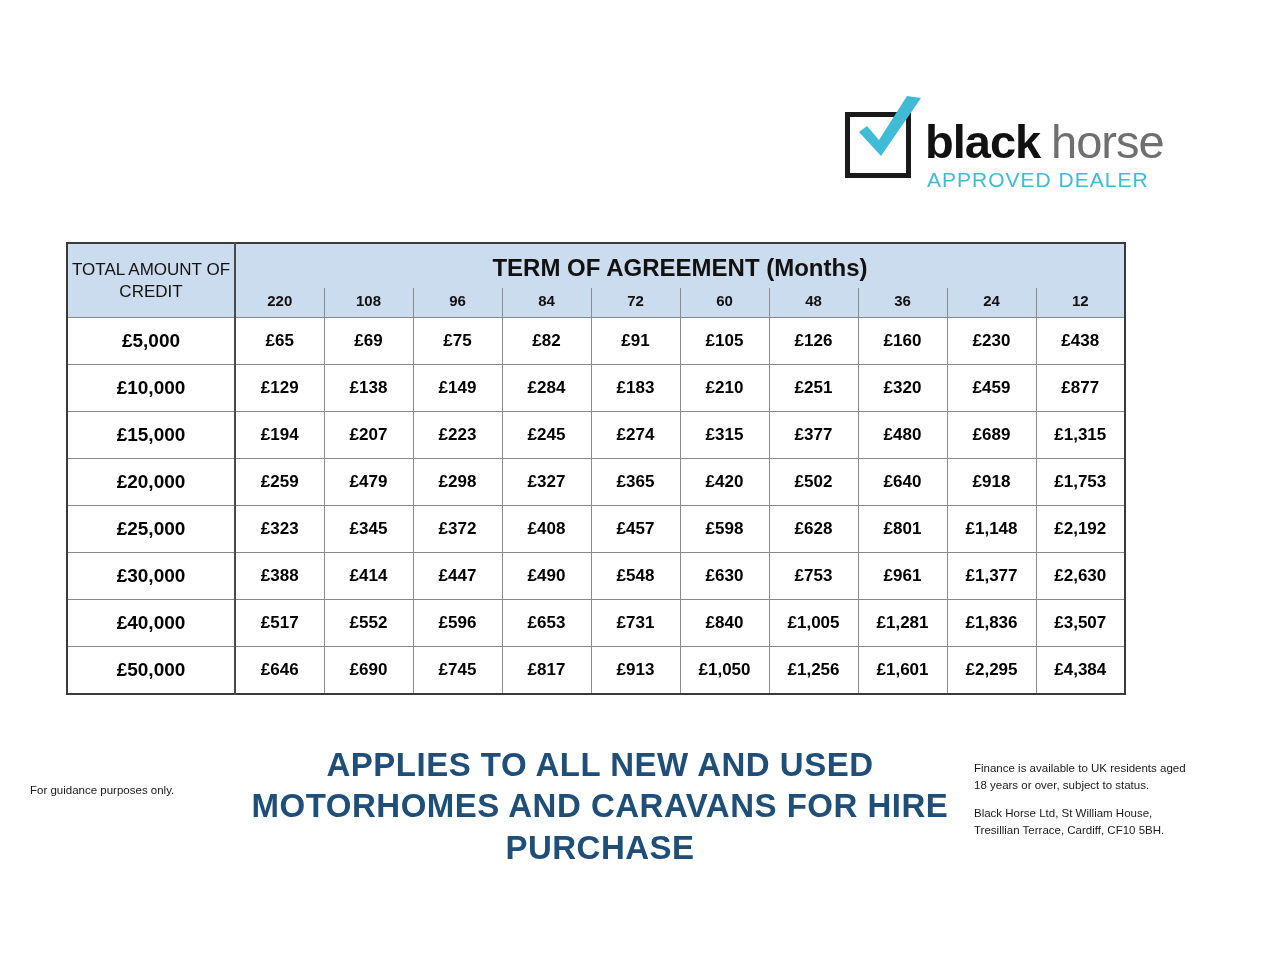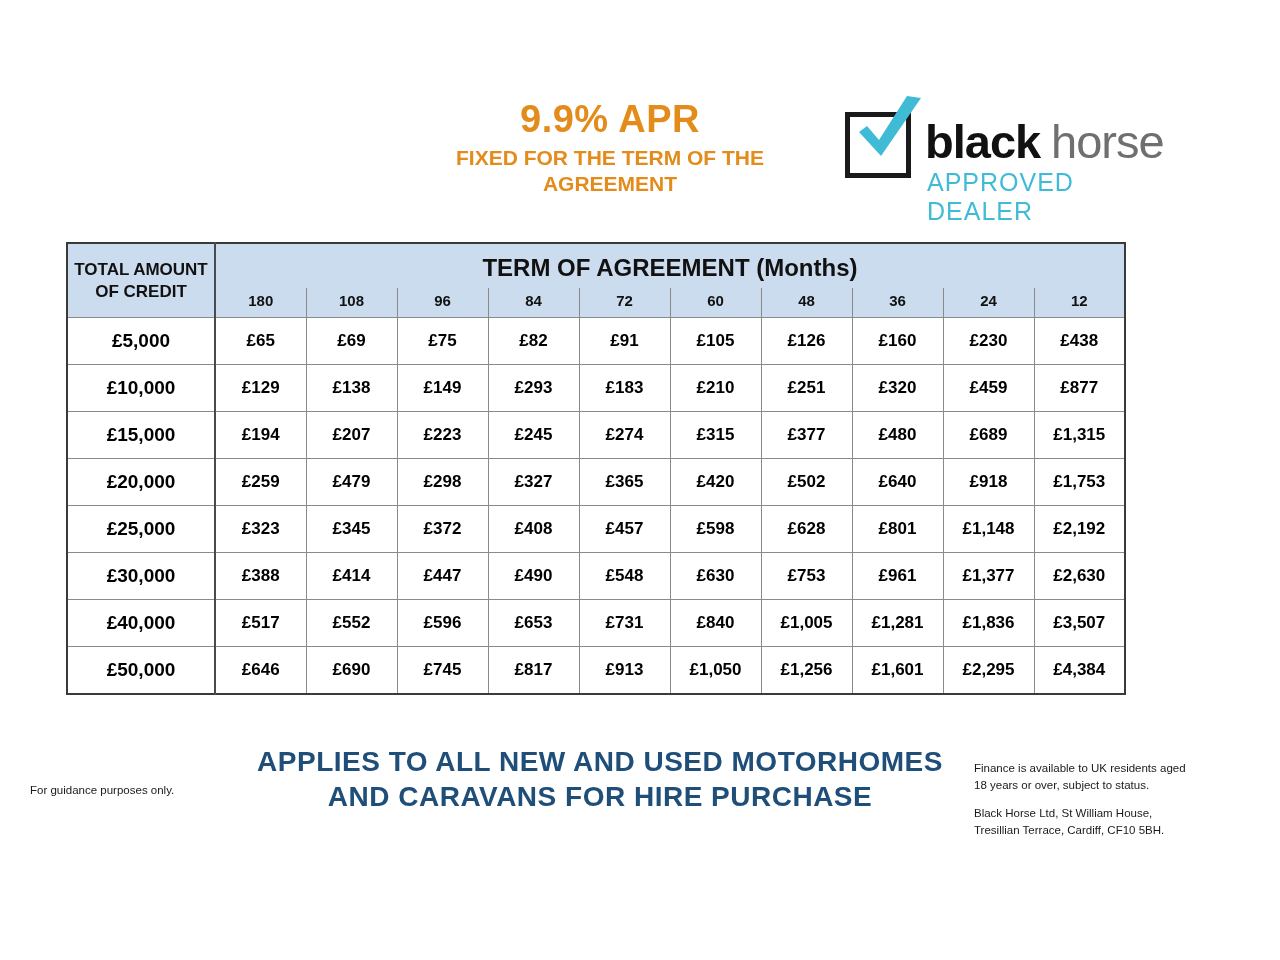--- a/index.html
+++ b/index.html
@@ -127,45 +127,45 @@
   .bh-horse {
     position: absolute;
     left: 206px; top: 4px;
     font-size: 47px;
     color: #6F6F6F;
     letter-spacing: -1px;
   }
   .bh-approved {
     position: absolute;
     left: 82px; top: 58px;
-    font-size: 25px;
+    font-size: 21px;
     color: #3FBBD6;
     letter-spacing: 1px;
   }
 
   
   .table-wrap {
     position: absolute;
     left: 66px; top: 242px;
     width: 1060px;
   }
   table.rates {
     border-collapse: collapse;
     width: 1060px;
     table-layout: fixed;
   }
   table.rates th, table.rates td {
     border: 1px solid #8a8a8a;
   }
   .hdr-credit {
-    width: 148px;
+    width: 168px;
     background: #ccdcef;
     color: #111;
     font-size: 17px;
-    font-weight: bold;
+    font-weight: normal;
     line-height: 1.25;
     text-align: center;
     padding: 6px 2px;
     border-right: 2px solid #4a4a4a !important;
   }
   .hdr-term {
     background: #ccdcef;
     color: #111;
     font-size: 24px;
     font-weight: bold;
@@ -216,21 +216,21 @@
     font-size: 11.5px;
     line-height: 1.45;
   }
   .foot-left p { margin: 0 0 16px 0; }
   .foot-center {
     position: absolute;
     left: 250px; top: 4px;
     width: 700px;
     text-align: center;
     color: #1F4E79;
-    font-size: 28px;
+    font-size: 33px;
     font-weight: bold;
     line-height: 1.25;
     letter-spacing: 0.5px;
   }
   .foot-right {
     position: absolute;
     left: 962px; top: 20px;
     width: 230px;
     color: #1a1a1a;
     font-size: 11.5px;
@@ -239,45 +239,41 @@
   .foot-right p { margin: 0 0 10px 12px; }
 </style>
 </head>
 <body>
 
 <div class="page">
 
   <div class="header">
 
 
-    <div class="apr-block">
-      <div class="apr-main">9.9% APR</div>
-      <div class="apr-sub">FIXED FOR THE TERM OF THE AGREEMENT</div>
-    </div>
 
     <div class="bh-block">
       <div class="bh-box"></div>
       <svg class="bh-tick" viewBox="0 0 72 76">
         <path d="M4 38 L26 62 L66 4 L52 2 L24 46 L12 32 Z" fill="#3FBBD6"></path>
       </svg>
       <div class="bh-black">black</div>
       <div class="bh-horse">horse</div>
       <div class="bh-approved">APPROVED DEALER</div>
     </div>
   </div>
 
   <div class="table-wrap">
     <table class="rates">
       <thead>
         <tr>
           <th class="hdr-credit" rowspan="2">TOTAL AMOUNT OF CREDIT</th>
           <th class="hdr-term" colspan="10">TERM OF AGREEMENT (Months)</th>
         </tr>
         <tr>
-          <th class="hdr-month">180</th>
+          <th class="hdr-month">220</th>
           <th class="hdr-month">108</th>
           <th class="hdr-month">96</th>
           <th class="hdr-month">84</th>
           <th class="hdr-month">72</th>
           <th class="hdr-month">60</th>
           <th class="hdr-month">48</th>
           <th class="hdr-month">36</th>
           <th class="hdr-month">24</th>
           <th class="hdr-month">12</th>
         </tr>
@@ -294,21 +290,21 @@
           <td class="amt">£126</td>
           <td class="amt">£160</td>
           <td class="amt">£230</td>
           <td class="amt">£438</td>
         </tr>
         <tr>
           <td class="credit">£10,000</td>
           <td class="amt">£129</td>
           <td class="amt">£138</td>
           <td class="amt">£149</td>
-          <td class="amt">£293</td>
+          <td class="amt">£284</td>
           <td class="amt">£183</td>
           <td class="amt">£210</td>
           <td class="amt">£251</td>
           <td class="amt">£320</td>
           <td class="amt">£459</td>
           <td class="amt">£877</td>
         </tr>
         <tr>
           <td class="credit">£15,000</td>
           <td class="amt">£194</td>

